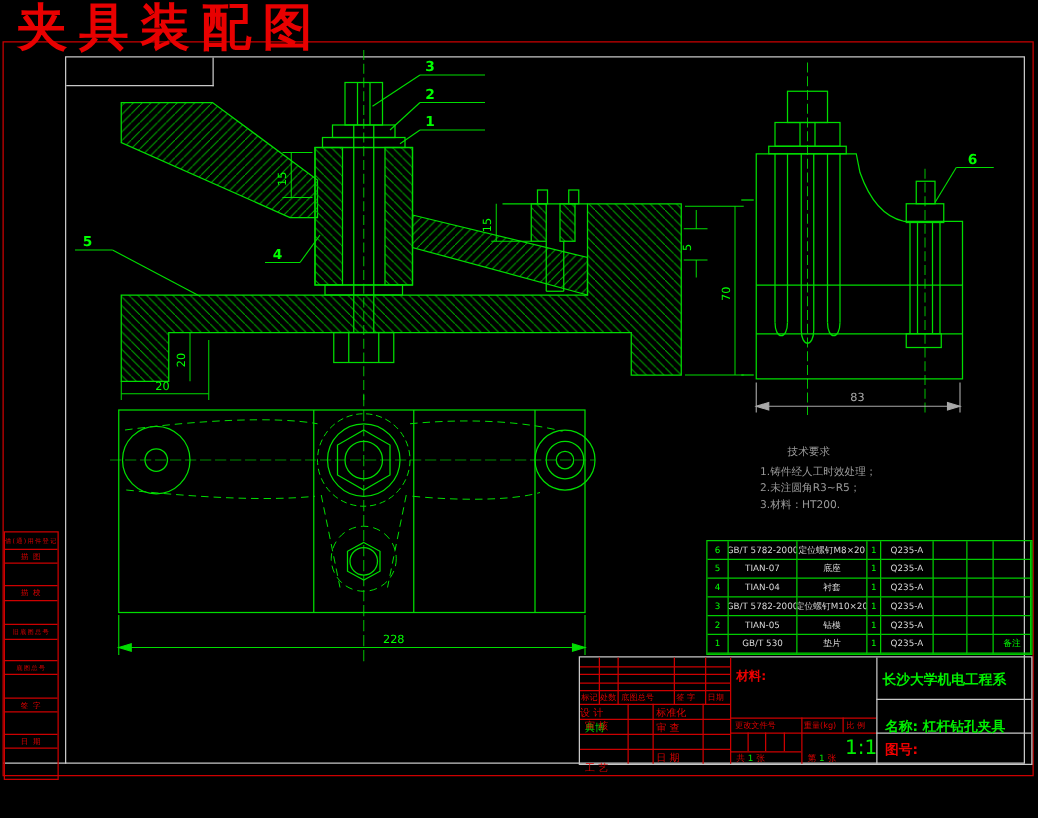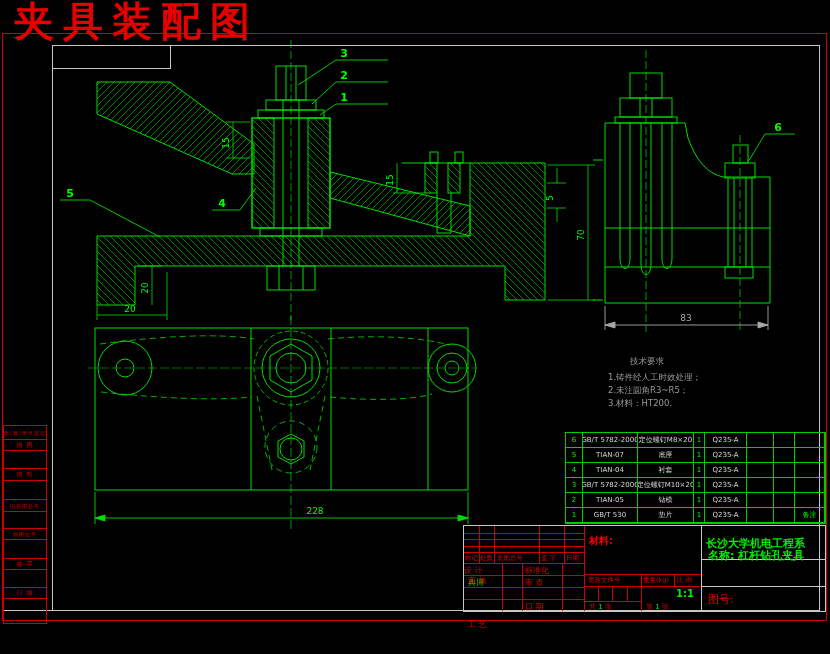--- a/index.html
+++ b/index.html
@@ -320,50 +320,50 @@
   <div class="abs rt" style="left:16px;top:28px">处数</div>
   <div class="abs rt" style="left:33px;top:28px">底图总号</div>
   <div class="abs rt" style="left:77px;top:28px">签 字</div>
   <div class="abs rt" style="left:102px;top:28px">日期</div>
 
   <div class="abs rt2" style="left:0;top:39px">设 计</div>
   <div class="abs rt2" style="left:61px;top:39px">标准化</div>
   <div class="abs gt" style="left:4px;top:51px;font-size:8px">典博</div>
   <div class="abs rt2" style="left:61px;top:51px">审 查</div>
   <div class="abs rt2" style="left:4px;top:49px">审 核</div>
-  <div class="abs rt2" style="left:4px;top:93px">工 艺</div>
+  <div class="abs rt2" style="left:4px;top:83px">工 艺</div>
   <div class="abs rt2" style="left:61px;top:75px">日 期</div>
 
   <div class="abs rl" style="left:120px;top:0;width:1px;height:85px"></div>
   <div class="abs rl" style="left:120px;top:48px;width:117px;height:1px"></div>
   <div class="abs rl" style="left:120px;top:60px;width:117px;height:1px"></div>
   <div class="abs rl" style="left:120px;top:75px;width:57px;height:1px"></div>
   <div class="abs rl" style="left:177px;top:48px;width:1px;height:37px"></div>
   <div class="abs rl" style="left:210px;top:48px;width:1px;height:12px"></div>
   <div class="abs rl" style="left:134px;top:60px;width:1px;height:15px"></div>
   <div class="abs rl" style="left:148px;top:60px;width:1px;height:15px"></div>
   <div class="abs rl" style="left:163px;top:60px;width:1px;height:15px"></div>
   <div class="abs" style="left:125px;top:8px;color:#ee0000;font-size:10px;font-weight:bold">材料:</div>
   <div class="abs rt" style="left:124px;top:50px">更改文件号</div>
   <div class="abs rt" style="left:179px;top:50px">重量(kg)</div>
   <div class="abs rt" style="left:213px;top:50px">比 例</div>
-  <div class="abs gt" style="left:212px;top:62px;font-size:10px;font-weight:bold">1:1</div>
+  <div class="abs gt" style="left:212px;top:62px;font-size:16px;font-weight:normal">1:1</div>
   <div class="abs" style="left:125px;top:76px;font-size:7px">
     <span class="rt2" style="font-size:7px">共</span>
     <span class="gt" style="font-size:7px">1</span>
     <span class="rt2" style="font-size:7px">张</span>
   </div>
   <div class="abs" style="left:182px;top:76px;font-size:7px">
     <span class="rt2" style="font-size:7px">第</span>
     <span class="gt" style="font-size:7px">1</span>
     <span class="rt2" style="font-size:7px">张</span>
   </div>
 
   <div class="abs wl" style="left:237px;top:0;width:1px;height:85px"></div>
   <div class="abs wl" style="left:237px;top:33px;width:124px;height:1px"></div>
   <div class="abs wl" style="left:237px;top:60px;width:124px;height:1px"></div>
   <div class="abs gt" style="left:242px;top:10px;font-size:11px;font-weight:bold">长沙大学机电工程系</div>
-  <div class="abs" style="left:244px;top:22px;font-size:11px;font-weight:bold">
+  <div class="abs" style="left:244px;top:48px;font-size:11px;font-weight:bold">
     <span class="gt">名称:</span>
     <span class="gt">杠杆钻孔夹具</span>
   </div>
-  <div class="abs" style="left:244px;top:66px;color:#ee0000;font-size:11px;font-weight:normal">图号:</div>
+  <div class="abs" style="left:244px;top:66px;color:#ee0000;font-size:11px;font-weight:bold">图号:</div>
 </div>
 
 </body></html>

